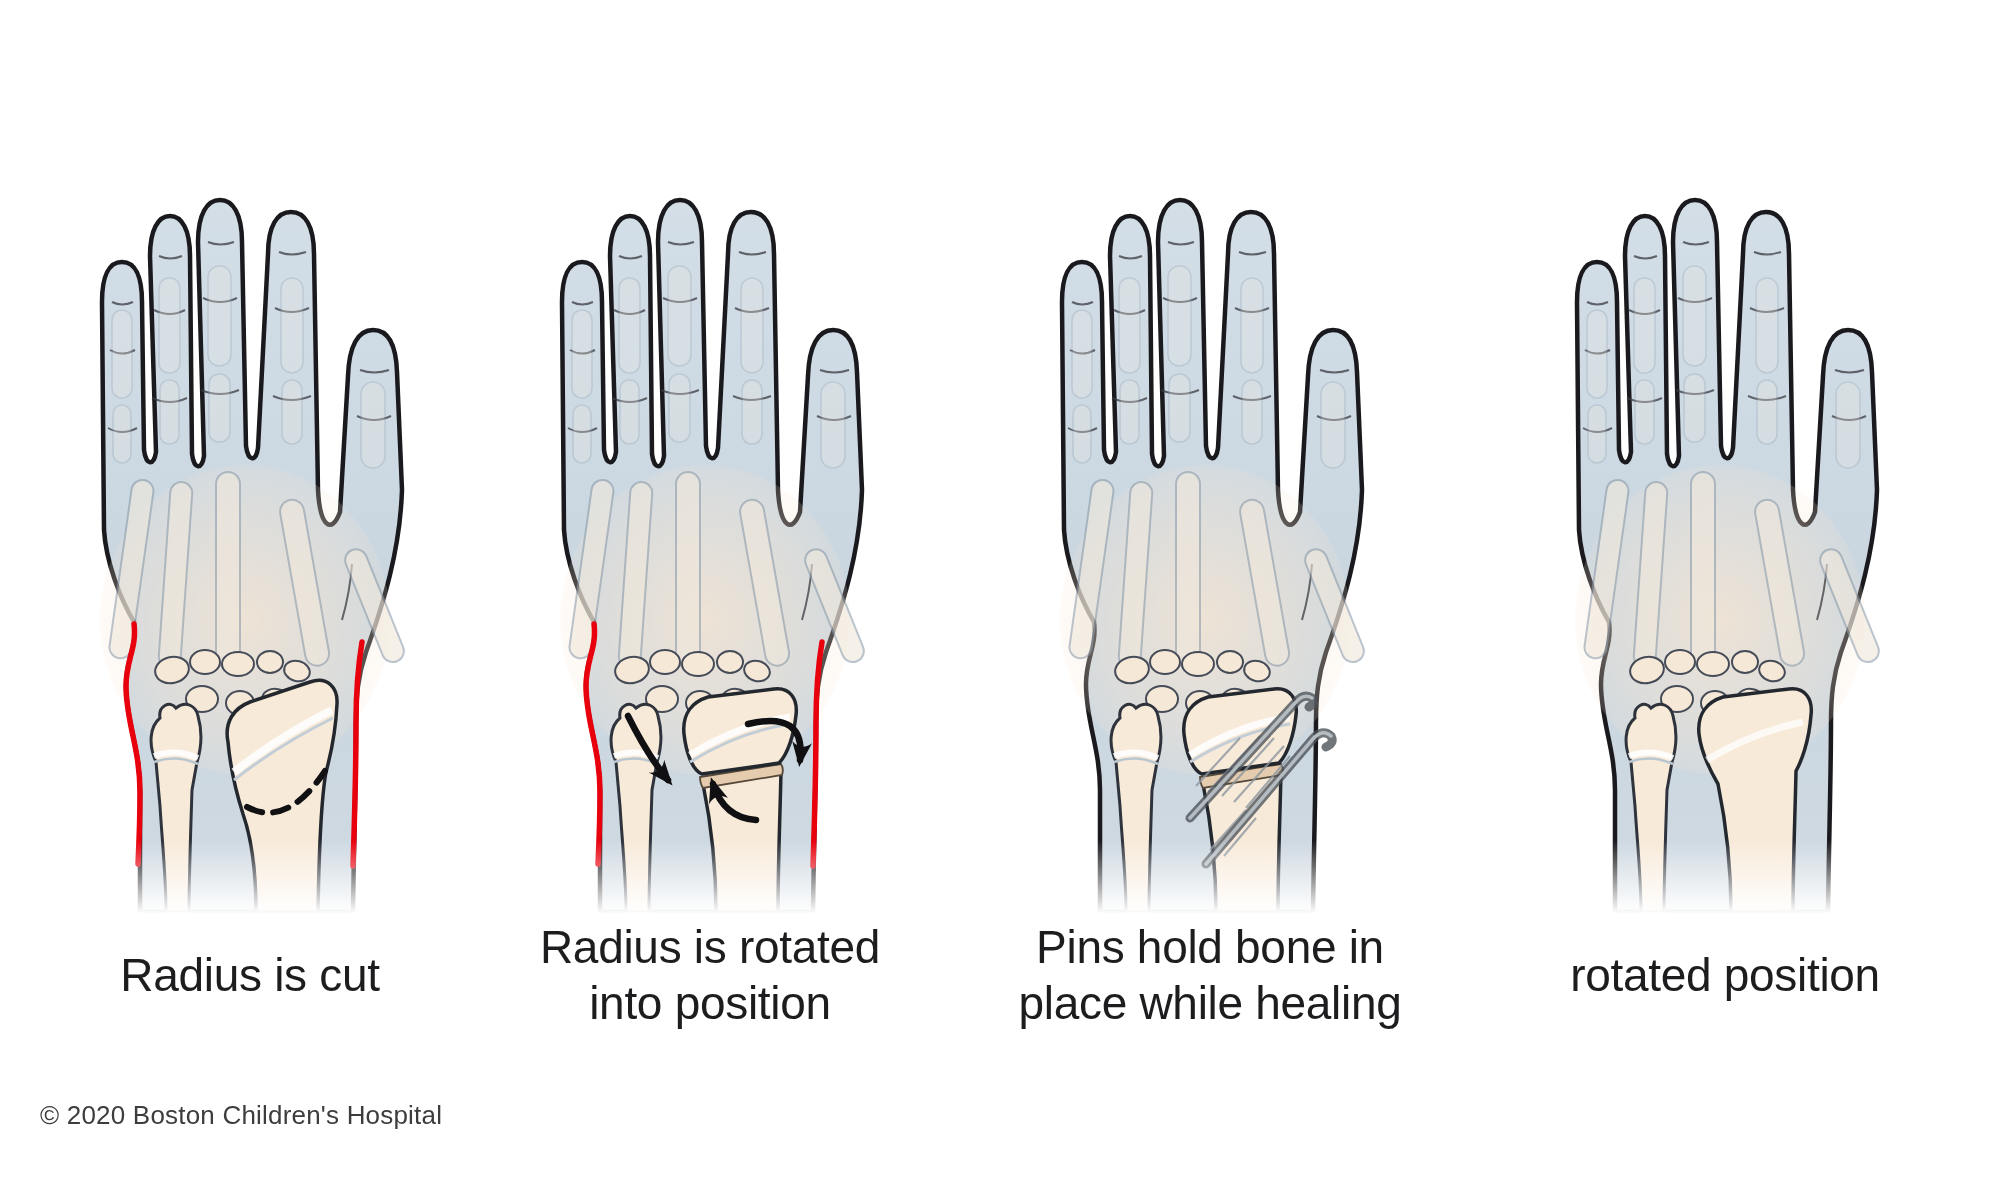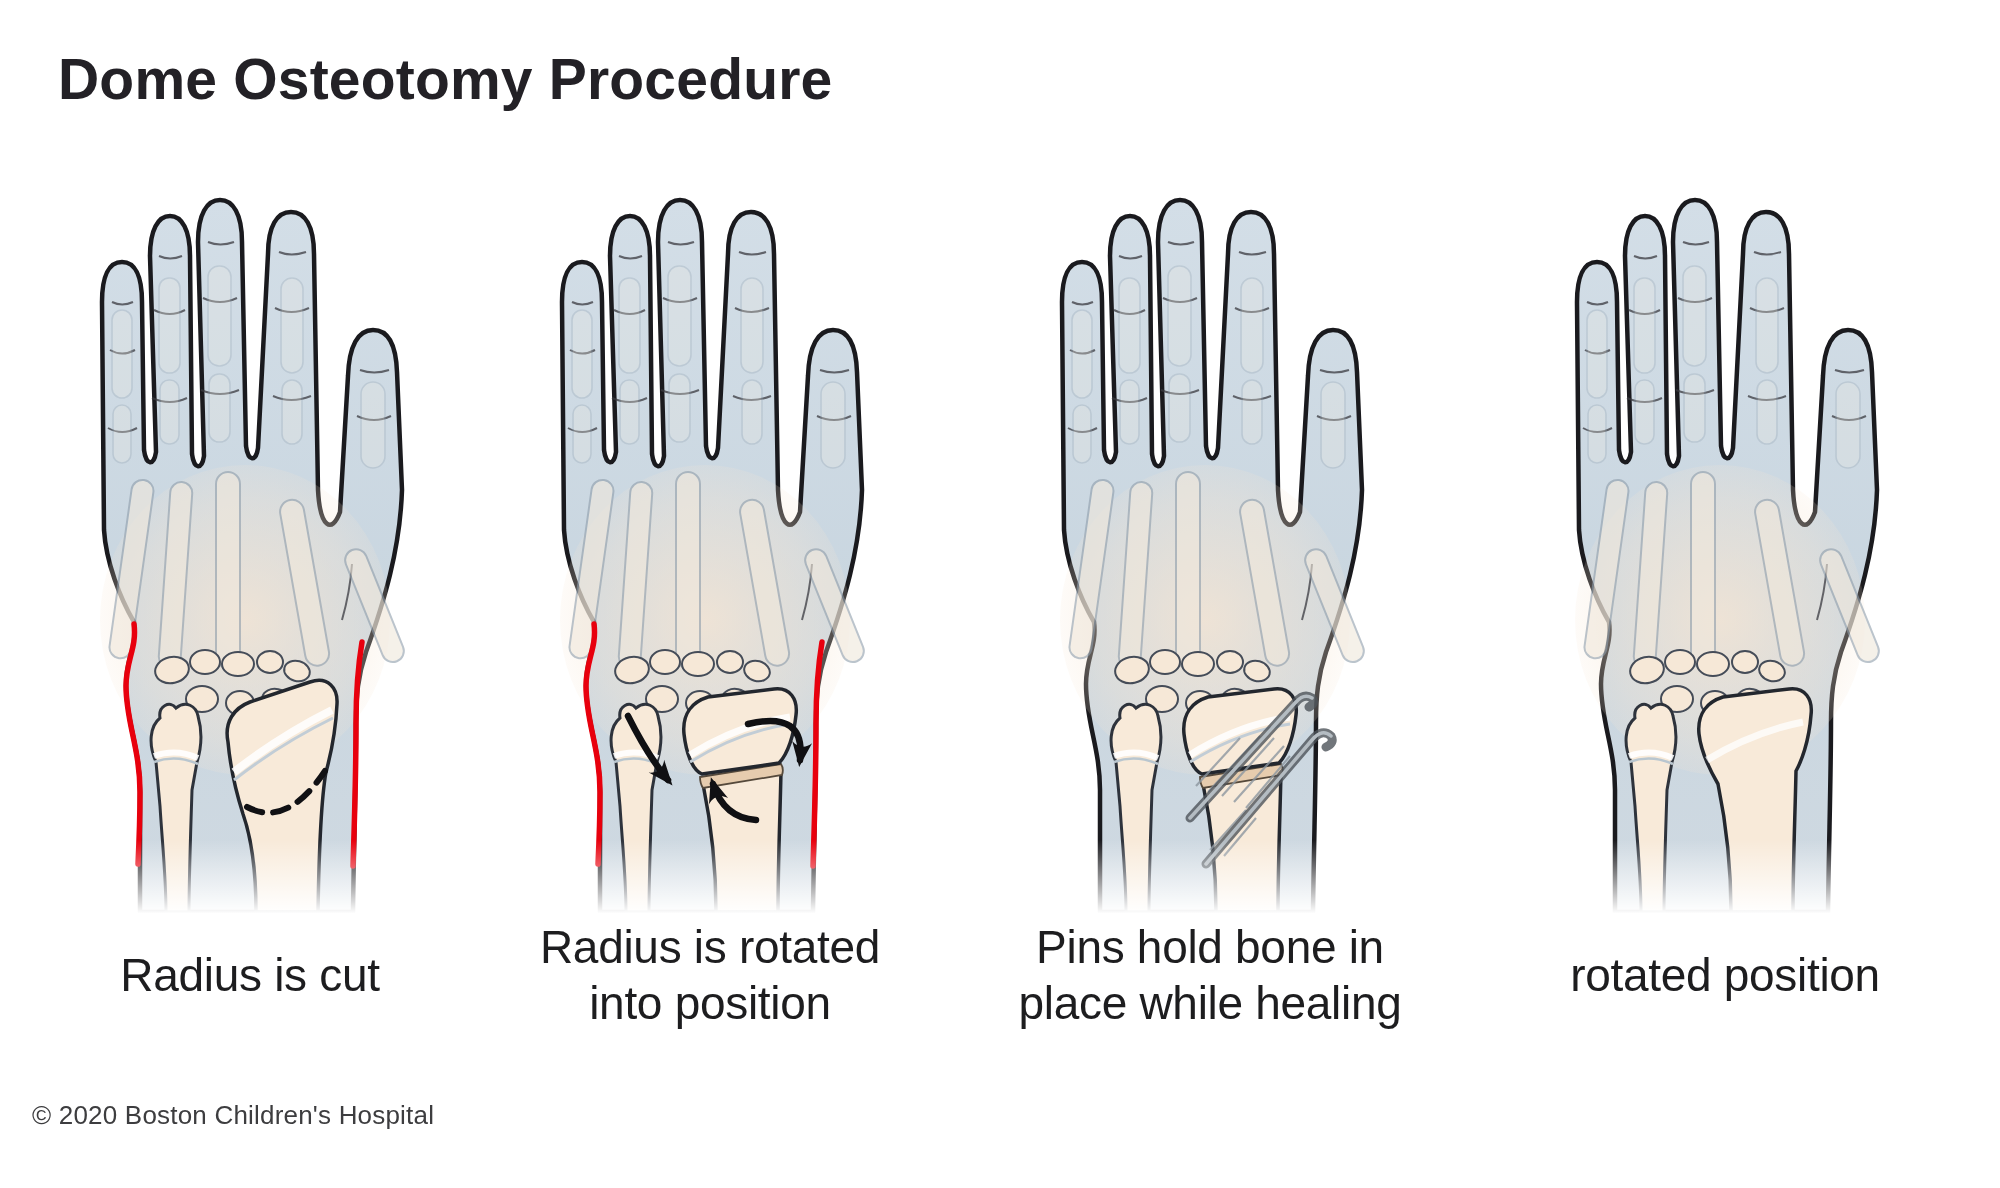--- a/index.html
+++ b/index.html
@@ -13,31 +13,30 @@
   }
   .panel-svg{position:absolute;top:150px;width:340px;height:780px;}
   .svg1{left:90px;} .svg2{left:550px;} .svg3{left:1050px;} .svg4{left:1565px;}
   .caption{
     position:absolute;top:916px;width:520px;height:118px;
     display:flex;flex-direction:column;justify-content:center;align-items:center;
     text-align:center;font-size:46px;line-height:56px;letter-spacing:-0.3px;color:#1d1d1f;
   }
   .cap1{left:-10px;} .cap2{left:450px;} .cap3{left:950px;} .cap4{left:1465px;}
   .copyright{
-    position:absolute;left:32px;top:1100px;
+    position:absolute;left:40px;top:1100px;
     font-size:26px;color:#3d3d3f;letter-spacing:0.2px;
   }
   svg{display:block;}
 </style>
 </head>
 <body>
 
 <div class="canvas">
 
-  <div class="page-title">Dome Osteotomy Procedure</div>
 
   <svg width="0" height="0" style="position:absolute" aria-hidden="true">
     <defs>
       <linearGradient id="skinG" x1="0" y1="0" x2="0" y2="1">
         <stop offset="0" stop-color="#d3dee7"></stop>
         <stop offset="0.55" stop-color="#c9d6e0"></stop>
         <stop offset="1" stop-color="#cfd9e1"></stop>
       </linearGradient>
       <radialGradient id="warmG" cx="0.5" cy="0.5" r="0.6">
         <stop offset="0" stop-color="rgba(247,230,211,0.8)"></stop>

